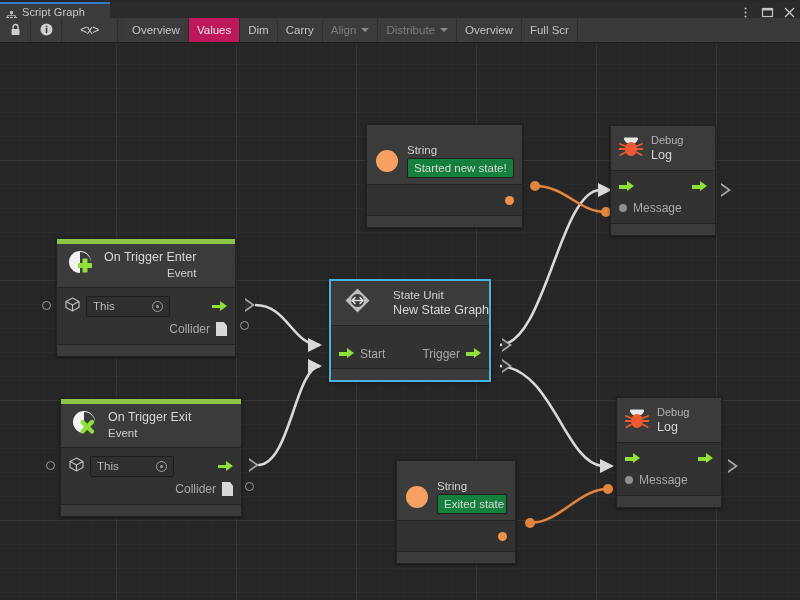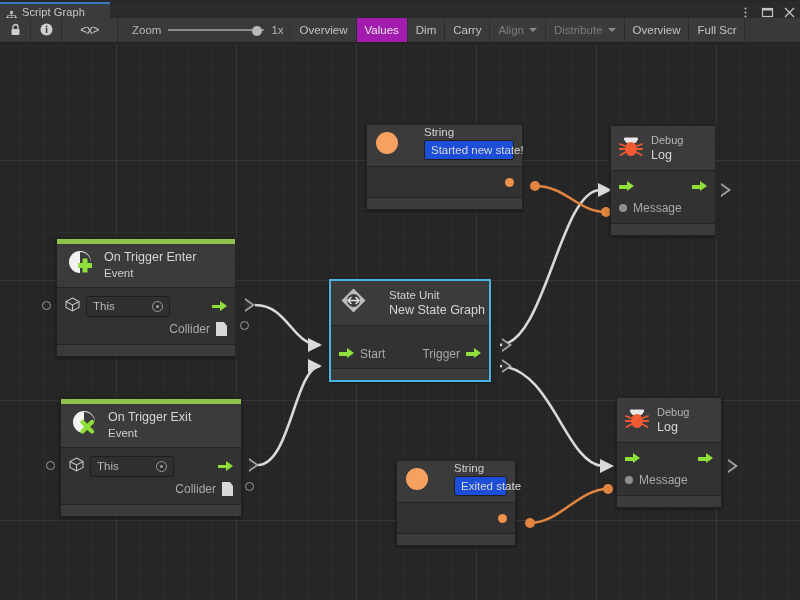--- a/index.html
+++ b/index.html
@@ -24,21 +24,21 @@
   
   #toolbar { position:absolute; left:0; top:18px; width:800px; height:25px;
              background:#393939; border-bottom:1px solid #1f1f1f;
              display:flex; align-items:stretch; }
   .tb-btn { display:flex; align-items:center; justify-content:center;
             padding:0 8px; color:#c4c4c4; font-size:11.5px;
             border-right:1px solid #2d2d2d; background:#3b3b3b; cursor:default;
             white-space:nowrap; }
   .tb-btn.icononly { width:31px; padding:0; }
   .tb-btn.wide { width:56px; }
-  .tb-btn.active { background:#a21caf; color:#e6e6e6; }
+  .tb-btn.active { background:#be185d; color:#e6e6e6; }
   .tb-btn.dim { color:#7d7d7d; }
   .tb-flexgap { flex:0 0 6px; background:#393939; }
 
   #graphname { display:flex; align-items:center; gap:6px; padding:0 10px 0 8px;
                color:#c9c9c9; font-size:11.5px; background:#393939; white-space:nowrap; }
   #zoomwrap { display:flex; align-items:center; gap:7px; padding:0 8px;
               background:#393939; color:#b9b9b9; font-size:11.5px; }
   #zoomtrack { position:relative; width:96px; height:12px; }
   #zoomtrack .bar { position:absolute; top:5px; left:0; width:96px; height:1.5px;
                     background:#8a8a8a; }
@@ -60,21 +60,21 @@
             linear-gradient(to bottom, rgba(255,255,255,.05) 1px, transparent 1px);
           background-size:24px 24px, 24px 24px, 120px 120px, 120px 120px;
           background-position:-4px -4px, -4px -4px, -4px -4px, -4px -4px; }
 
   #wires { position:absolute; inset:0; }
 
   
   .node { position:absolute; background:#3b3b3b; border:1px solid #212121;
           box-shadow:0 1px 3px rgba(0,0,0,.45); }
   .node.selected { border:2px solid #4ab4e0; }
-  .node-head { display:flex; align-items:center; gap:26px; padding:0 8px 6px 9px;
+  .node-head { display:flex; align-items:center; gap:9px; padding:18px 8px 6px 9px;
                background:#3b3b3b; }
   .node-titles { display:flex; flex-direction:column; gap:1px; min-width:0; }
   .node-title { color:#cfcfcf; font-size:11.5px; line-height:14px; white-space:nowrap; }
   .node-sub   { color:#d6d6d6; font-size:12.5px; line-height:15px; white-space:nowrap; }
   .node-body { background:#323232; border-top:1px solid #242424; padding:5px 0; }
   .node-foot { height:12px; background:#3b3b3b; border-top:1px solid #242424; }
   .greenbar { height:5px; background:#8fc44b; }
 
   .row { display:flex; align-items:center; height:21px; padding:0 8px; gap:6px; }
   .row .spacer { flex:1; }
@@ -94,21 +94,21 @@
   .tri-out { width:0;height:0;border-top:7px solid transparent;
              border-bottom:7px solid transparent;border-left:10px solid #bdbdbd; }
   .tri-out.hollow { border:none; width:11px;height:14px; position:relative; }
   .tri-out.hollow::before { content:""; position:absolute; inset:0;
       border-top:7px solid transparent;border-bottom:7px solid transparent;
       border-left:10px solid #a8a8a8; }
   .tri-out.hollow::after { content:""; position:absolute; left:0; top:2px;
       border-top:5px solid transparent;border-bottom:5px solid transparent;
       border-left:7px solid #303030; }
 
-  .valfield { background:#1d4ed8; border:1px solid #1e1e1e; border-radius:2px;
+  .valfield { background:#15803d; border:1px solid #1e1e1e; border-radius:2px;
               color:#d8d8d8; font-size:11.5px; padding:2px 6px; line-height:14px;
               white-space:nowrap; }
   .thisfield { background:#2f2f2f; border:1px solid #1d1d1d; border-radius:2px;
                color:#b9b9b9; font-size:11.5px; padding:2px 6px; line-height:15px;
                display:flex; align-items:center; gap:4px; min-width:84px; }
   .thisfield .tgt { margin-left:auto; width:11px;height:11px;border-radius:50%;
                     border:1.3px solid #9e9e9e; position:relative; }
   .thisfield .tgt::after { content:""; position:absolute; left:3px; top:3px;
                     width:3px;height:3px;border-radius:50%;background:#9e9e9e; }
   .doc-icon { width:11px;height:14px;background:#d8d8d8; flex:none;
@@ -178,28 +178,20 @@
       </span>
     </div>
 
     <div class="tb-btn wide">
       <span style="color:#cfcfcf;font-size:12px;letter-spacing:-0.5px;">&lt;x&gt;</span>
     </div>
 
     <div class="tb-flexgap"></div>
 
 
-    <div id="zoomwrap">
-      <span>Zoom</span>
-      <span id="zoomtrack">
-        <span class="bar"></span>
-        <span class="knob"></span>
-      </span>
-      <span>1x</span>
-    </div>
 
     <div class="tb-btn">
       <span>Overview</span>
     </div>
     <div class="tb-btn active">
       <span>Values</span>
     </div>
     <div class="tb-btn">
       <span>Dim</span>
     </div>
@@ -312,21 +304,21 @@
           <span class="dot-grey"></span>
           <span class="port-label">Message</span>
         </div>
       </div>
       <div class="node-foot"></div>
     </div>
 
     
     <div class="node" style="left:56px; top:194px; width:180px;">
       <div class="greenbar"></div>
-      <div class="node-head" style="gap:10px;padding:6px 8px 7px 10px;">
+      <div class="node-head" style="gap:10px;padding:6px 8px 7px 10px;text-align:right;">
         <span style="flex:none;">
           <svg width="27" height="26" viewBox="0 0 27 26">
             <path d="M13 1 A11 11 0 1 0 13 23 A11 11 0 0 0 13 1 Z" fill="#f2f2f2"></path>
             <path d="M13 13 L13 2 A11 11 0 0 1 24 13 Z" fill="#3b3b3b"></path>
             <path d="M13 13 L24 13 A11 11 0 0 1 13 24 Z" fill="#3b3b3b"></path>
             <rect x="11" y="13" width="14" height="5" rx="0.5" fill="#8fe03b"></rect>
             <rect x="15.5" y="8.5" width="5" height="14" rx="0.5" fill="#8fe03b"></rect>
           </svg>
         </span>
         <span class="node-titles">
@@ -356,21 +348,21 @@
           <span class="spacer"></span>
           <span class="port-label">Collider</span>
           <span class="doc-icon"></span>
         </div>
       </div>
       <div class="node-foot"></div>
     </div>
 
     
     <div class="node selected" style="left:329px; top:235px; width:162px;">
-      <div class="node-head" style="gap:22px;padding:6px 0 7px 9px;">
+      <div class="node-head" style="gap:22px;padding:6px 0 7px 9px;justify-content:flex-end;">
         <span style="flex:none;">
           <svg width="27" height="27" viewBox="0 0 27 27">
             <path d="M13.5 1.5 L25.5 13.5 L13.5 25.5 L1.5 13.5 Z" fill="#bdbdbd"></path>
             <circle cx="13.5" cy="13.5" r="6.5" fill="#3b3b3b"></circle>
             <path d="M8.5 13.5 L18.5 13.5 M11 10.5 L8 13.5 L11 16.5 M16 10.5 L19 13.5 L16 16.5" stroke="#e2e2e2" stroke-width="1.6" fill="none" stroke-linecap="round" stroke-linejoin="round"></path>
           </svg>
         </span>
         <span class="node-titles">
           <span class="node-title small">State Unit</span>
           <span class="node-sub">New  State  Graph</span>

